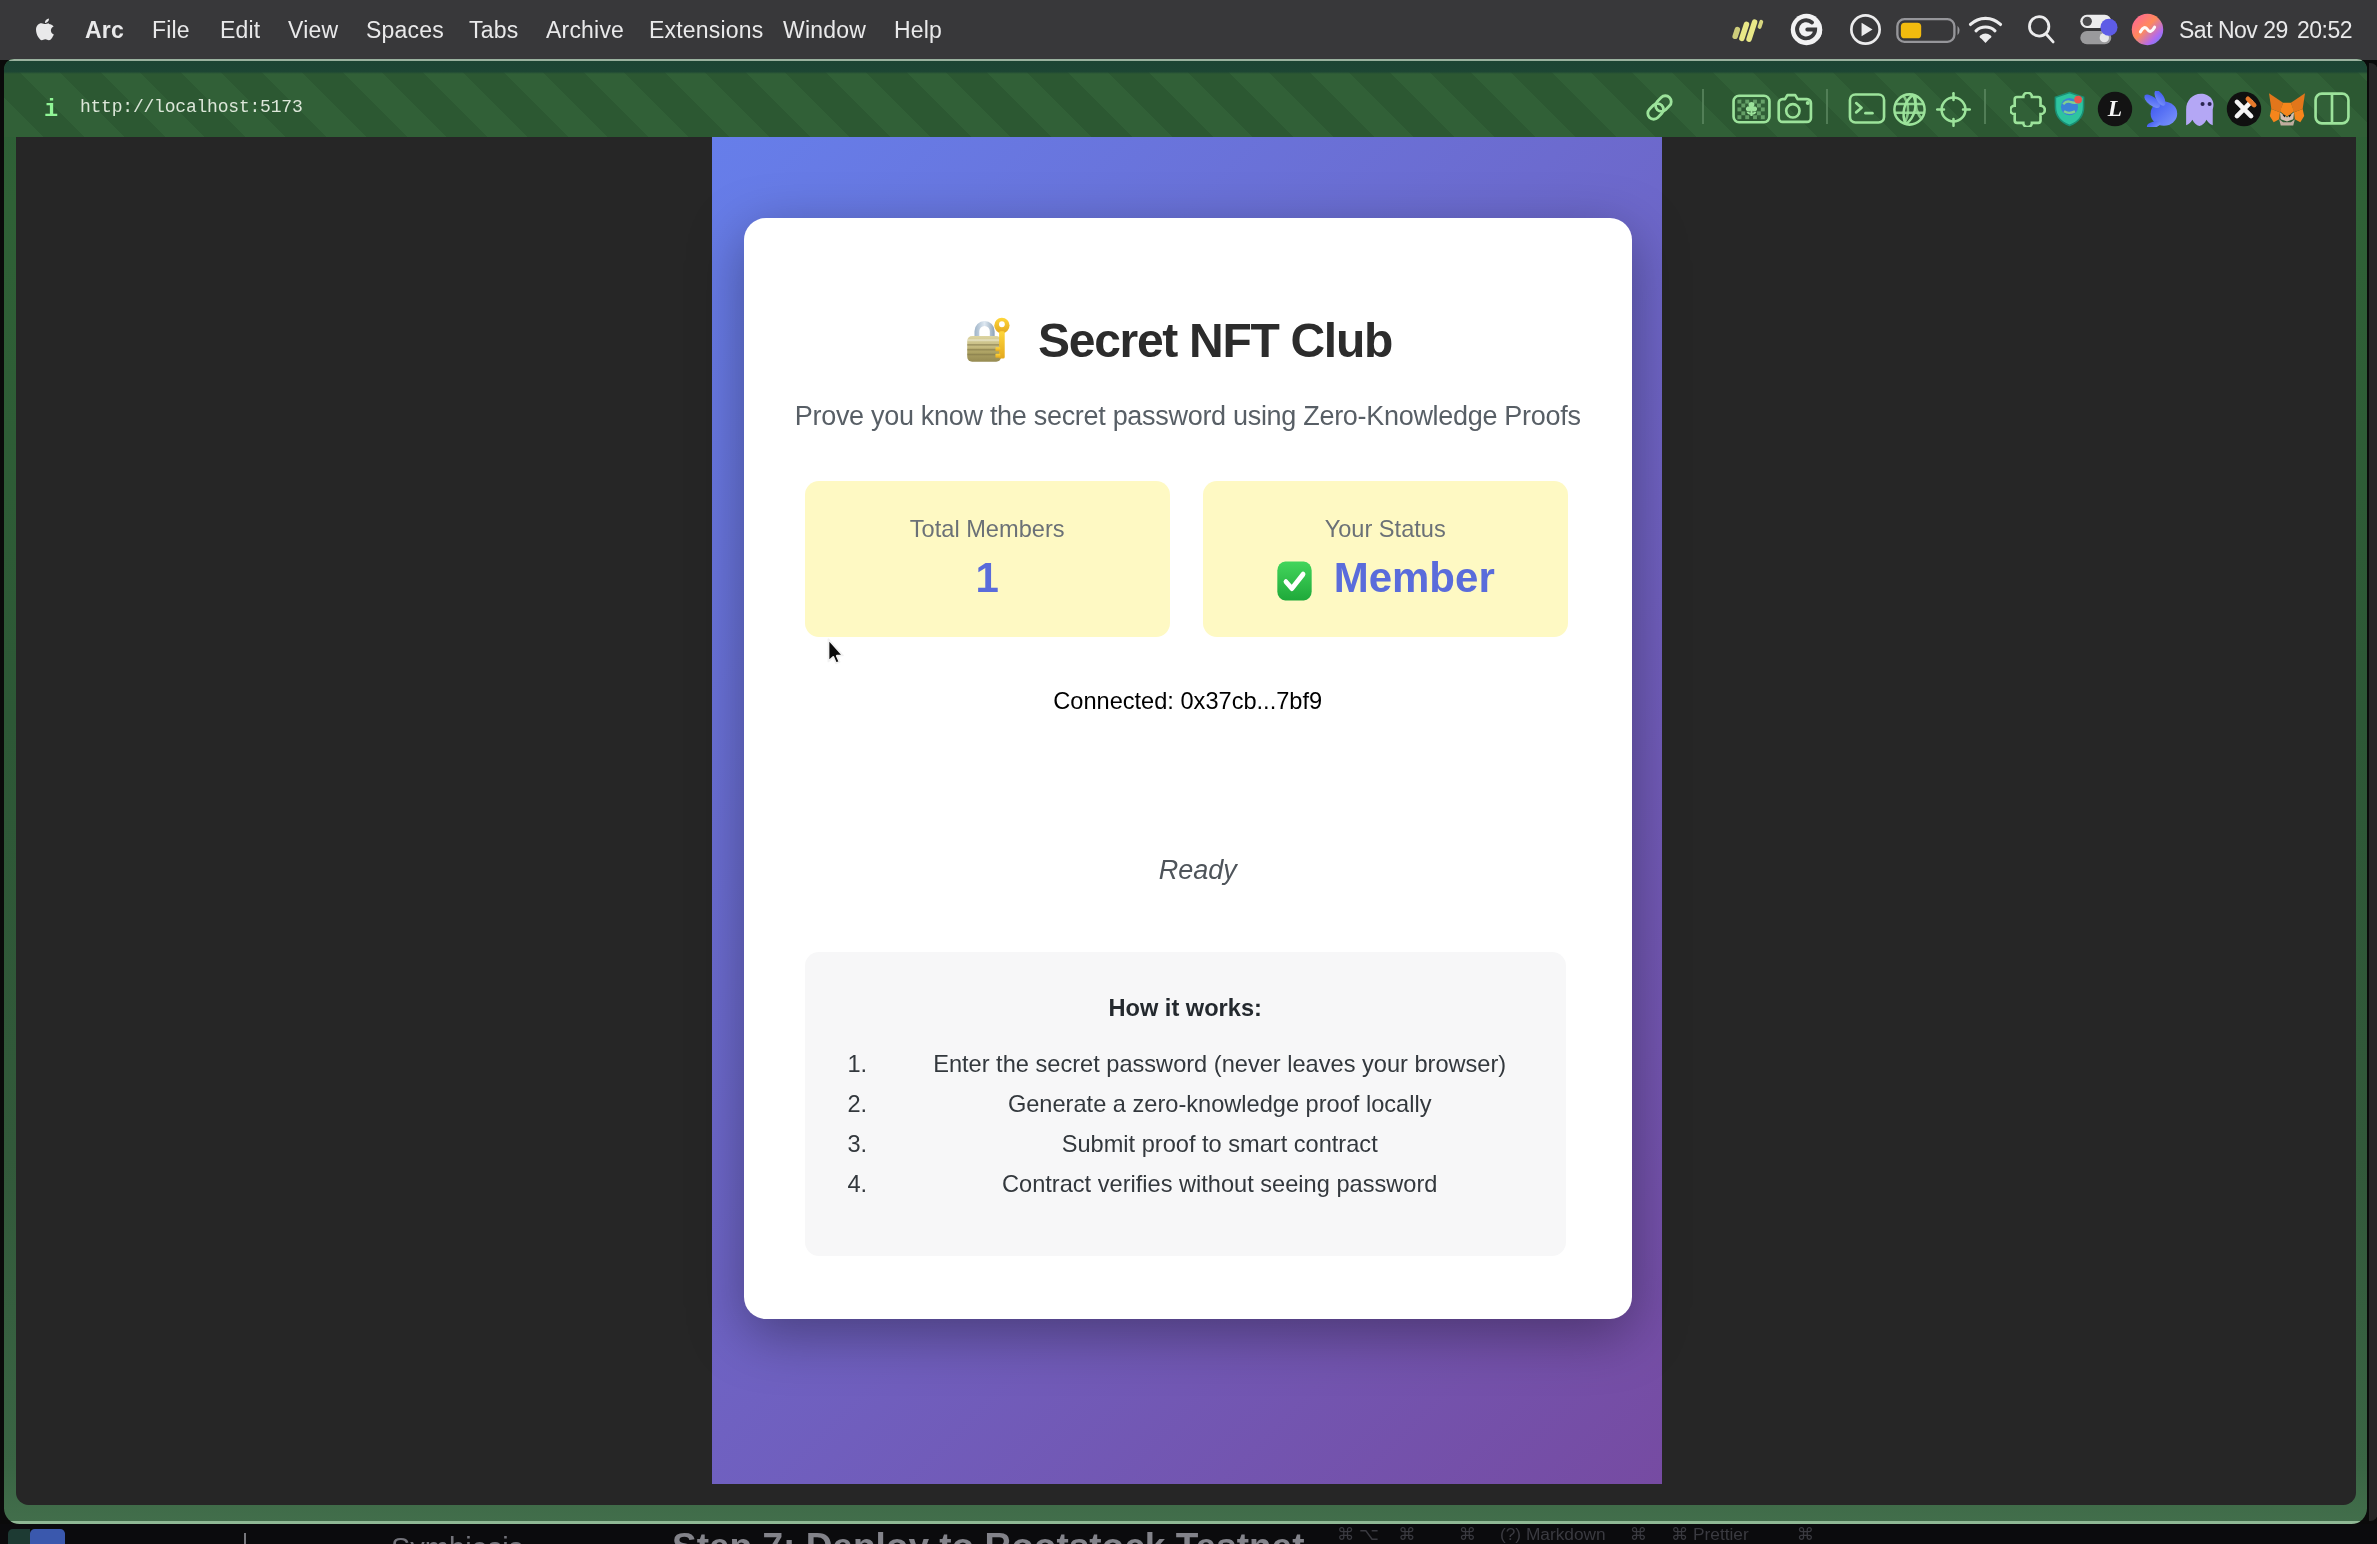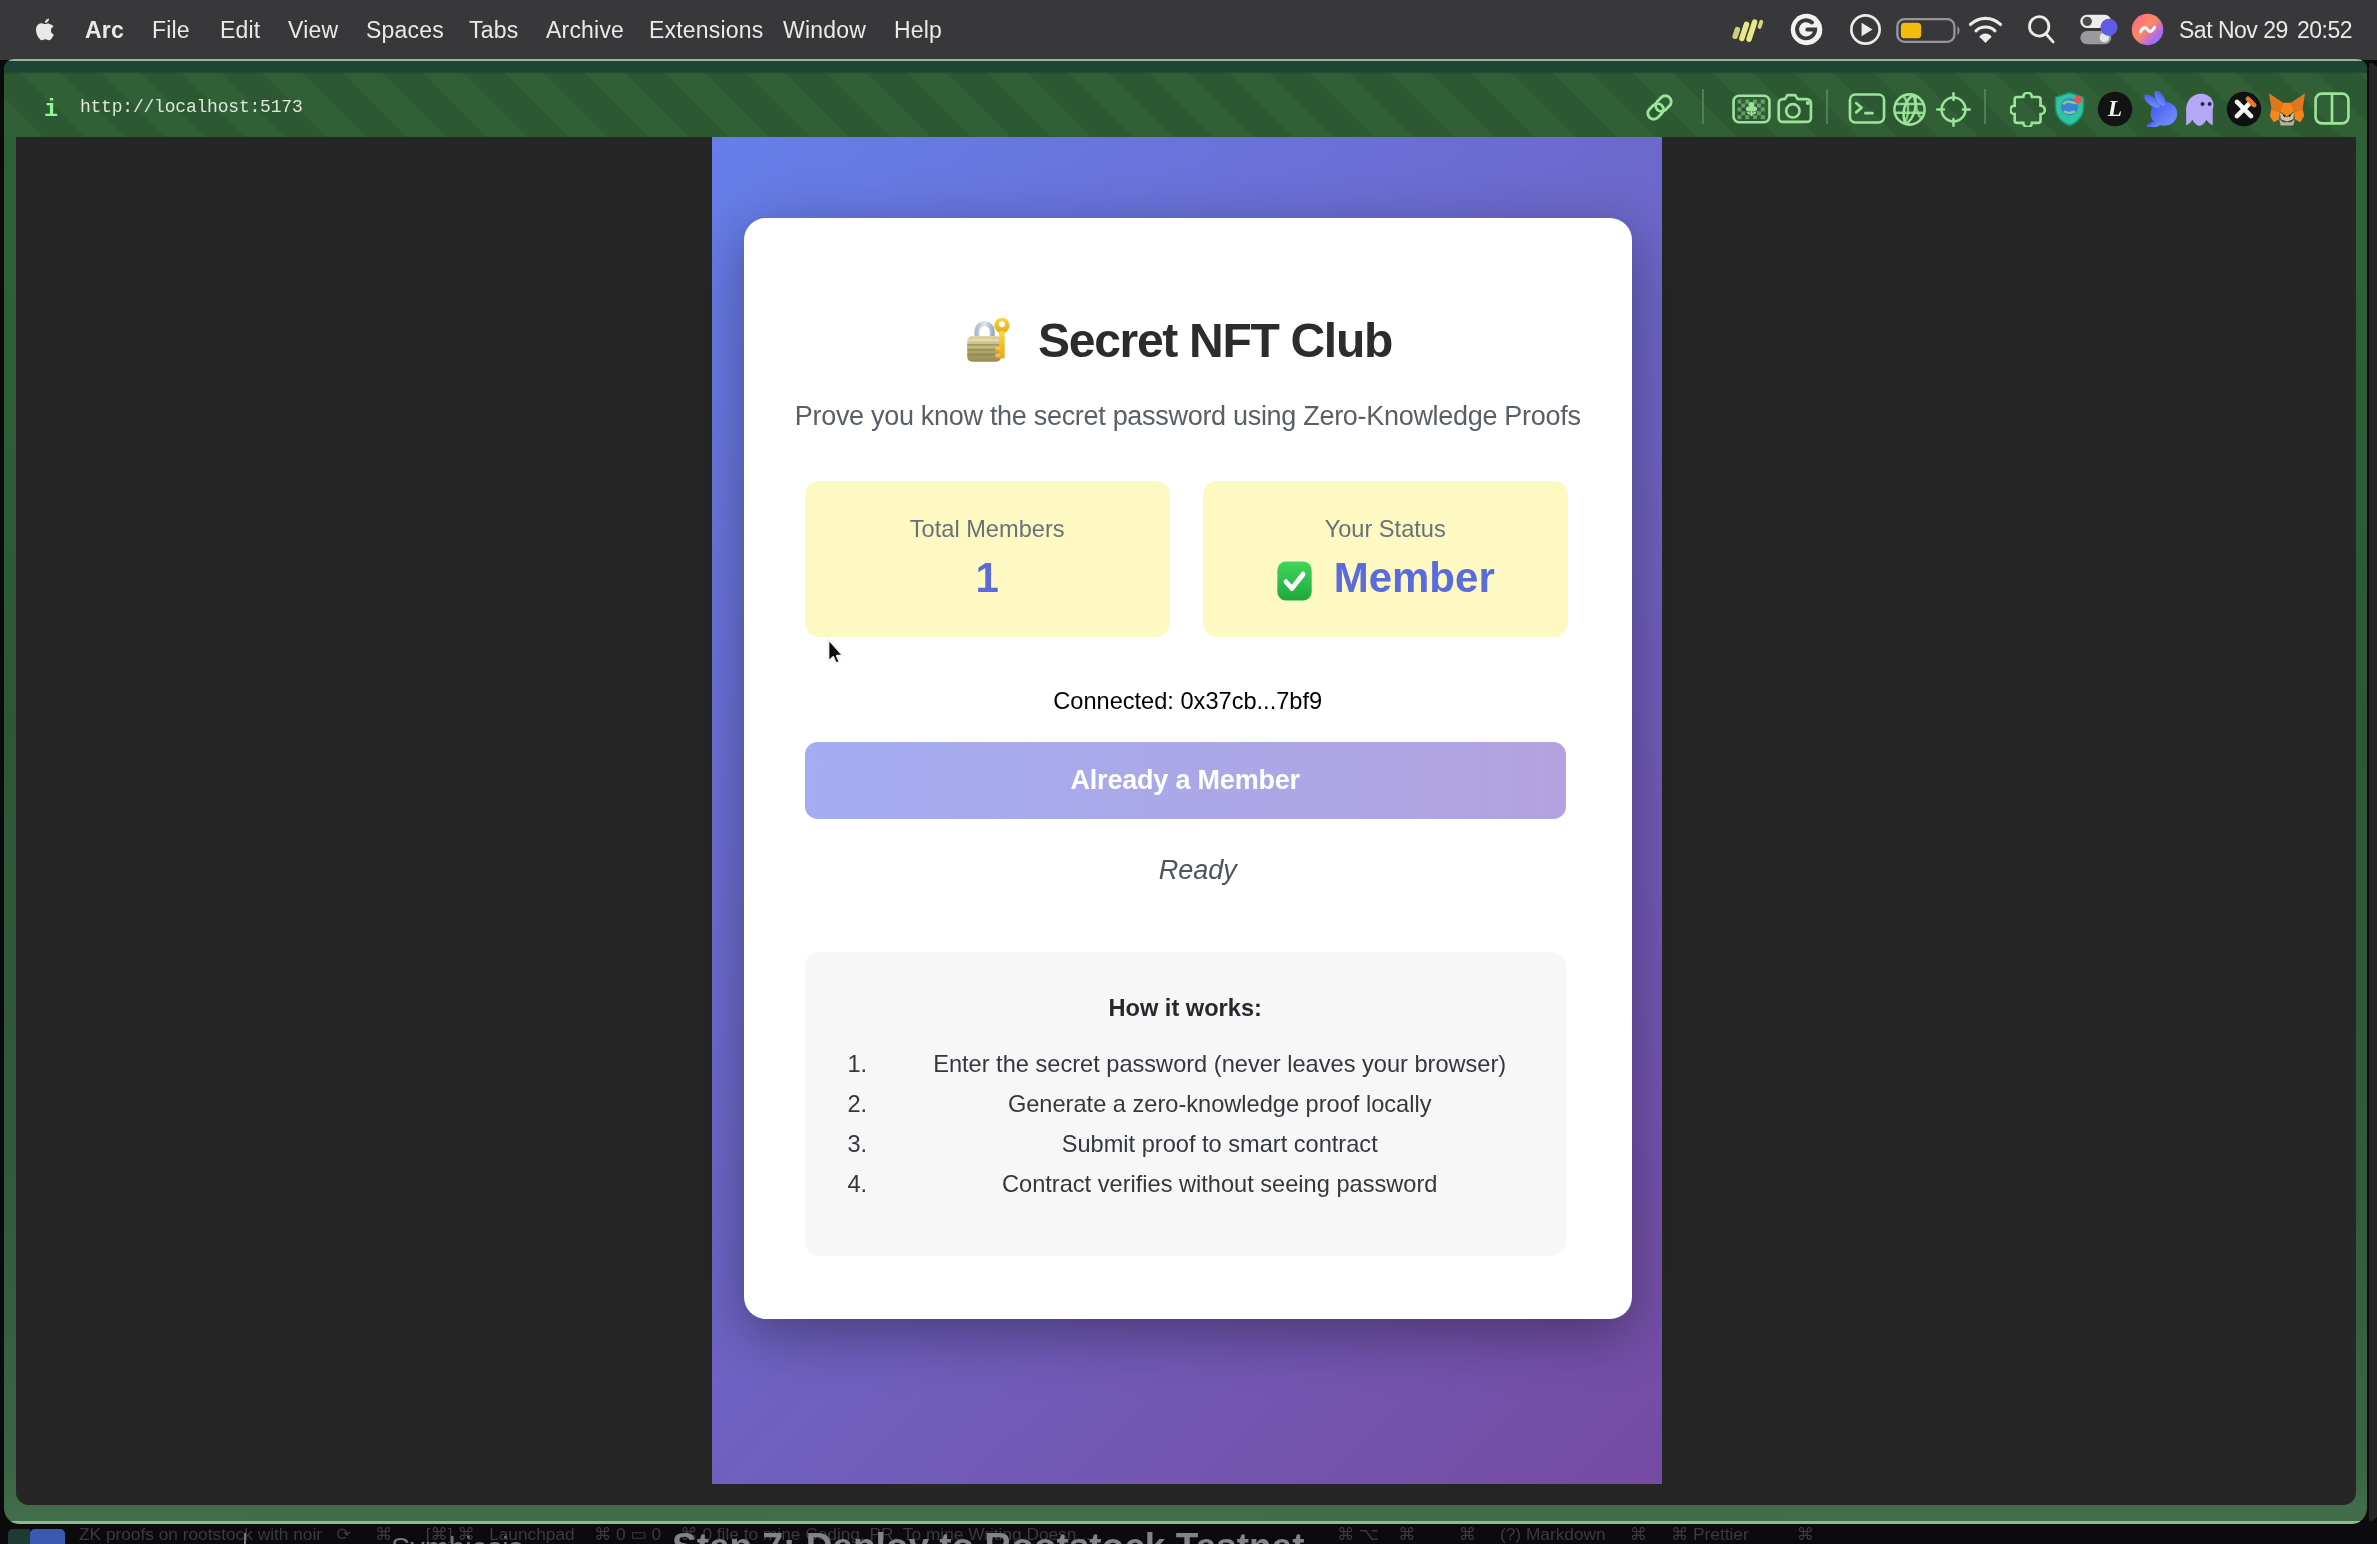--- a/index.html
+++ b/index.html
@@ -325,21 +325,20 @@
                   <linearGradient id="chk" x1="0" y1="0" x2="0" y2="1">
                     <stop offset="0" stop-color="#43d55c"></stop>
                     <stop offset="1" stop-color="#1fa93a"></stop>
                   </linearGradient>
                 </defs>
             <rect x="2" y="2" width="52" height="52" rx="12" fill="url(#chk)"></rect>
             <path d="M15 29 L24 38 L41 19" fill="none" stroke="#ffffff" stroke-width="7" stroke-linecap="round" stroke-linejoin="round"></path>
           </svg> Member</div>
         </div>
         <div id="connected">Connected: 0x37cb...7bf9</div>
-        <div id="bigbtn">Already a Member</div>
         <div id="ready">Ready</div>
         <div id="howbox">
           <div id="howtitle">How it works:</div>
           <div id="howlist">
             <ol>
               <li>Enter the secret password (never leaves your browser)</li>
               <li>Generate a zero-knowledge proof locally</li>
               <li>Submit proof to smart contract</li>
               <li>Contract verifies without seeing password</li>
             </ol>
@@ -352,19 +351,18 @@
 
 <div class="abs" style="left:2369px;top:63px;width:8.6px;height:1458px;background:#262626;border-radius:0 7.9px 7.9px 0;"></div>
 
 <svg class="abs" style="left:826px;top:637px" width="20.4" height="31" viewBox="0 0 26 40">
   <path d="M3 3 L3 31.5 L9.2 25.8 L12.8 34 L17.3 32.1 L13.8 24.2 L21.5 23.8 Z" fill="#0b0b0b" stroke="#f2f2f2" stroke-width="2.4" stroke-linejoin="round"></path>
 </svg>
 
 <div id="bottomstrip">
   <span class="abs" style="left:7.9px;top:4.7px;width:22px;height:15.7px;background:#1d3a33;border-radius:4.7px 0 0 0;"></span>
   <span class="abs" style="left:30px;top:4.7px;width:35px;height:15.7px;background:#3a58ad;border-radius:4.7px 4.7px 0 0;"></span>
-  <span class="abs" style="left:79px;top:0px;font-size:17.3px;color:#3a3a40;white-space:nowrap;">ZK proofs on rootstock with noir &nbsp;&nbsp;⟳&nbsp;&nbsp;&nbsp;&nbsp; ⌘ &nbsp;&nbsp;&nbsp;&nbsp;&nbsp; [⌘] ⌘ &nbsp;&nbsp;Launchpad&nbsp;&nbsp;&nbsp; ⌘ 0 ▭ 0 &nbsp;&nbsp;&nbsp;⌘ 0 file to mine Coding, PR, To mine Writing Doesn...</span>
   <span class="abs" style="left:244px;top:9.4px;width:2.4px;height:11px;background:#77777c;"></span>
   <span class="abs" style="left:391px;top:7.9px;font-size:29px;color:#73737a;">Symbiosis</span>
   <span class="abs" style="left:672px;top:2.4px;font-size:37px;color:#83838a;font-weight:bold;">Step 7: Deploy to Rootstock Testnet</span>
   <span class="abs" style="left:1337px;top:0px;font-size:17.3px;color:#3a3a40;white-space:nowrap;">⌘ ⌥ &nbsp;&nbsp;&nbsp;⌘&nbsp;&nbsp;&nbsp;&nbsp;&nbsp;&nbsp;&nbsp;&nbsp; ⌘ &nbsp;&nbsp;&nbsp;&nbsp;(?) Markdown&nbsp;&nbsp;&nbsp;&nbsp; ⌘ &nbsp;&nbsp;&nbsp;&nbsp;⌘ Prettier&nbsp;&nbsp;&nbsp;&nbsp;&nbsp;&nbsp;&nbsp;&nbsp;&nbsp;&nbsp;⌘</span>
 </div>
 
 
 </body></html>

